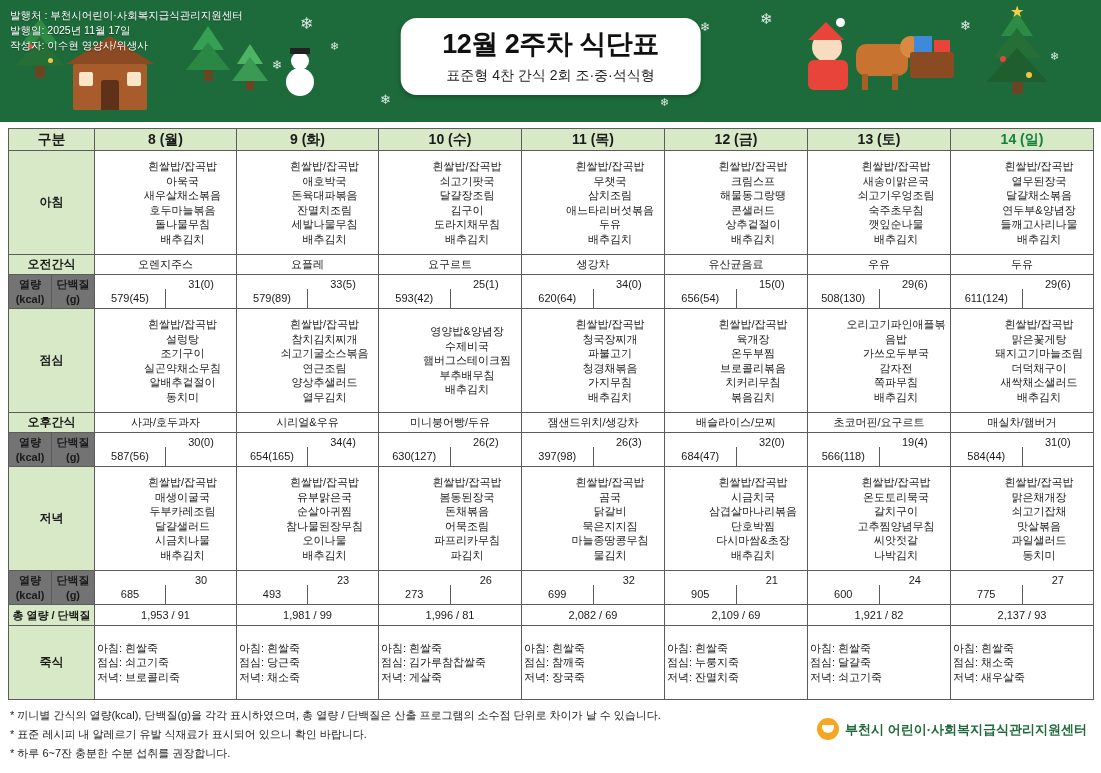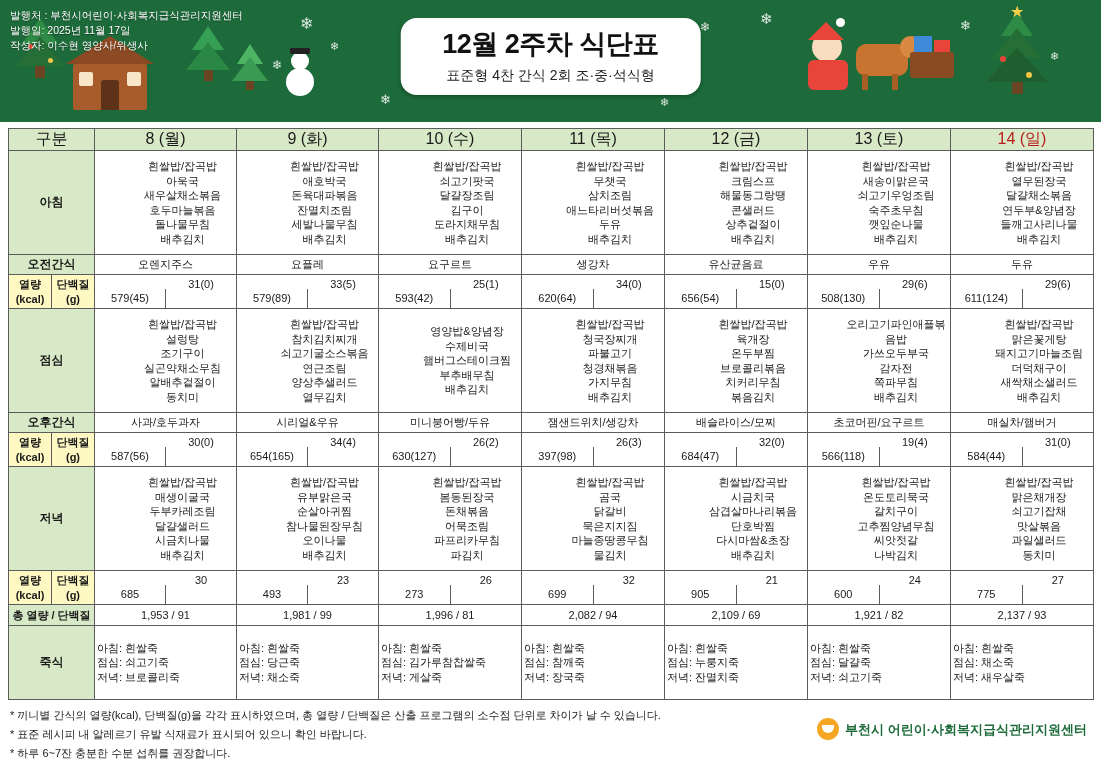--- a/index.html
+++ b/index.html
@@ -49,27 +49,27 @@
   table { border-collapse:collapse; width:1085px; table-layout:fixed; }
   td, th {
     border:1px solid #5c5c5c;
     font-size:11px;
     text-align:center;
     vertical-align:middle;
     padding:2px 2px;
     line-height:14.5px;
   }
   thead th {
-    background:#d7e9c6; height:22px; font-weight:normal; font-size:16px;
-  }
-  th.sunday { color:#b91c1c; }
+    background:#d7e9c6; height:22px; font-weight:bold; font-size:14px;
+  }
+  th.sunday { color:#15803d; }
   td.rowhead {
     background:#d7e9c6; font-weight:bold; font-size:12px; width:86px;
   }
-  td.rowhead-split { background:#fef9c3; font-weight:bold; font-size:11px; padding:0; }
+  td.rowhead-split { background:#737373; font-weight:bold; font-size:11px; padding:0; }
   .split-inner { display:flex; }
   .split-inner > div { flex:1; padding:2px 0; }
   .split-inner > div:first-child { border-right:1px solid #5c5c5c; }
   td.meal { height:104px;padding-left:36px; }
   td.snack { height:20px; }
   td.kcal { height:20px; }
   .kcal-cell { padding:0; }
   .kcal-inner { display:flex; }
   .kcal-inner > div { flex:1; padding:2px 0; }
   .kcal-inner > div:first-child { border-right:1px solid #5c5c5c;margin-top:14px; }
@@ -523,21 +523,21 @@
               <div>27</div>
             </div>
           </td>
     </tr>
 
     <tr>
       <td class="rowhead" style="font-size:11px;">총 열량 / 단백질</td>
       <td class="total">1,953 / 91</td>
       <td class="total">1,981 / 99</td>
       <td class="total">1,996 / 81</td>
-      <td class="total">2,082 / 94</td>
+      <td class="total">2,082 / 69</td>
       <td class="total">2,109 / 69</td>
       <td class="total">1,921 / 82</td>
       <td class="total">2,137 / 93</td>
     </tr>
 
     <tr>
       <td class="rowhead">죽식</td>
       <td class="juksik" style="white-space:pre-line;">아침: 흰쌀죽
 점심: 쇠고기죽
 저녁: 브로콜리죽</td>

